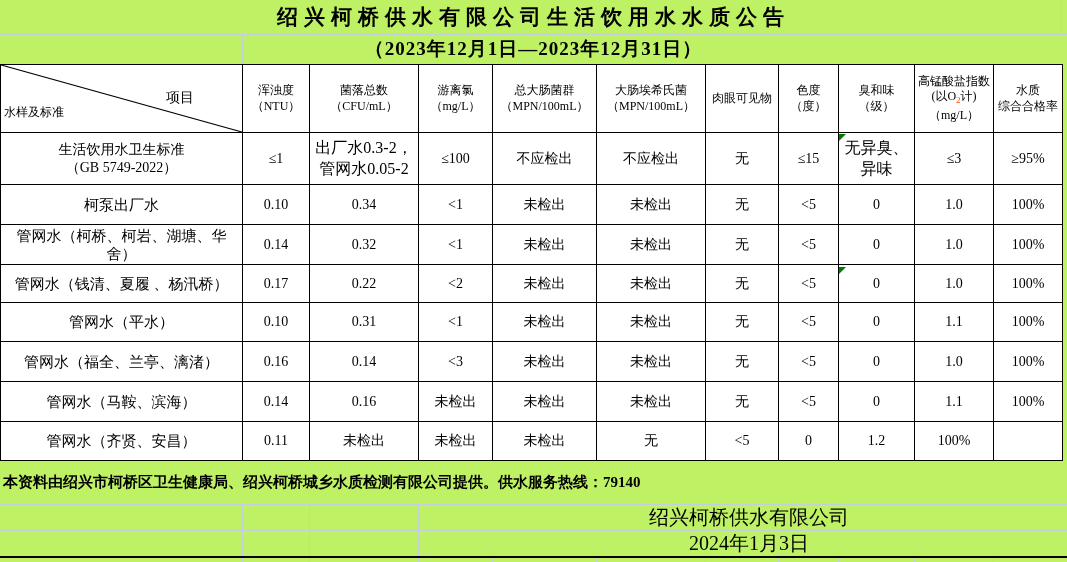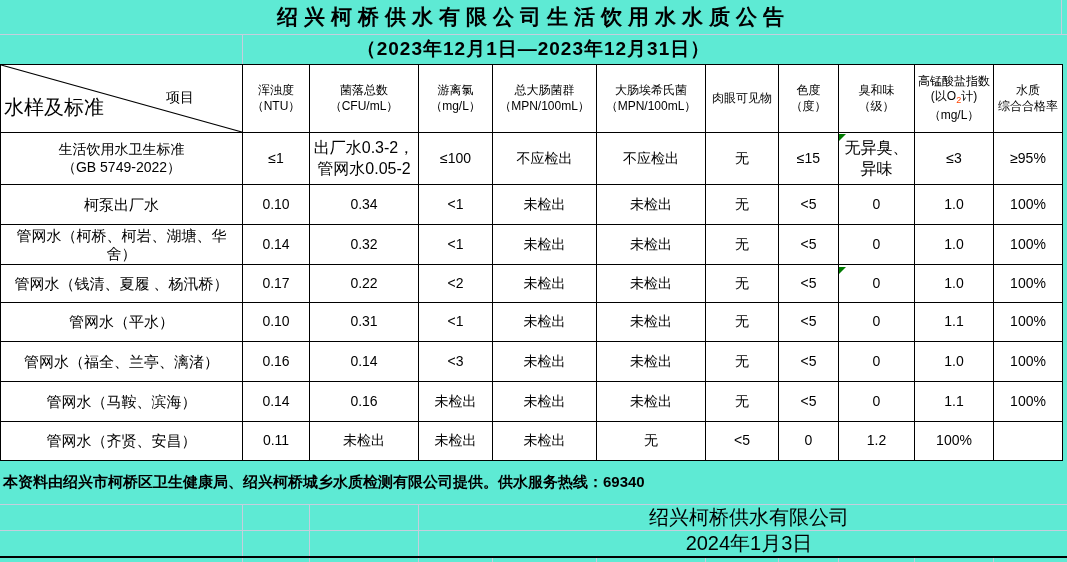--- a/index.html
+++ b/index.html
@@ -1,18 +1,18 @@
 <!DOCTYPE html>
 <html><head>
 <meta charset="utf-8">
 <style>
   html,body{margin:0;padding:0;background:#fff;}
   .sheet{
-    position:relative;width:1067px;height:562px;background:#5eead4;overflow:hidden;
-    font-family:Liberation Sans, sans-serif;color:#000;
+    position:relative;width:1067px;height:562px;background:#bef264;overflow:hidden;
+    font-family:Liberation Serif, serif;color:#000;
   }
   .rowband{position:absolute;left:0;width:1067px;display:flex;align-items:center;justify-content:center;}
   .title{top:0;height:34px;font-size:21px;font-weight:bold;letter-spacing:6px;}
   .subtitle{top:34px;height:30px;font-size:19px;font-weight:bold;letter-spacing:1px;}
   .wq-table{
     position:absolute;left:0;top:64px;width:1063px;height:397px;
     border:1px solid #000;box-sizing:border-box;background:#fff;
     display:grid;
     grid-template-columns:242px 67px 109px 74px 104px 109px 73px 60px 76px 79px 1fr;
     grid-template-rows:68px 52px 40px 40px 38px 39px 40px 40px 1fr;
@@ -22,21 +22,21 @@
     display:flex;align-items:center;justify-content:center;text-align:center;
     white-space:pre-line;font-size:14px;line-height:1.25;padding:1px;overflow:hidden;
   }
   .wq-table > .cell:nth-child(11n){border-right:none;}
   .wq-table > .cell:nth-child(n+89){border-bottom:none;}
   .hdr{font-size:12px;line-height:1.3;}
   .small{font-size:16px;line-height:1.3;}
   .lbl{font-size:15px;line-height:1.2;}
   .corner{position:relative;}
   .corner svg{position:absolute;left:0;top:0;width:100%;height:100%;}
-  .corner-bl{position:absolute;left:3px;top:30px;font-size:20px;}
+  .corner-bl{position:absolute;left:3px;top:40px;font-size:12px;}
   .corner-tr{position:absolute;right:48px;top:24px;font-size:14px;}
   .note{
     position:absolute;left:0;top:461px;width:1067px;height:43px;box-sizing:border-box;
     display:flex;align-items:center;padding-left:3px;font-size:15px;font-weight:bold;
   }
   .sig{position:absolute;left:418px;width:648px;display:flex;align-items:center;justify-content:center;font-size:20px;margin-left:7px;}
   .sig-company{top:504px;height:26px;}
   .sig-date{top:530px;height:26px;}
   .hl{position:absolute;height:1px;background:#c5cedd;}
   .vl{position:absolute;width:1px;background:#c5cedd;}
@@ -179,21 +179,21 @@
     <div class="cell">无</div>
     <div class="cell">&lt;5</div>
     <div class="cell">0</div>
     <div class="cell">1.2</div>
     <div class="cell">100%</div>
   </div>
 
   <div class="flag" style="left:839px;top:134px;"></div>
   <div class="flag" style="left:839px;top:267px;"></div>
 
-  <div class="note">本资料由绍兴市柯桥区卫生健康局、绍兴柯桥城乡水质检测有限公司提供。供水服务热线：69340</div>
+  <div class="note">本资料由绍兴市柯桥区卫生健康局、绍兴柯桥城乡水质检测有限公司提供。供水服务热线：79140</div>
 
   <div class="hl" style="top:504px;left:0;width:1067px;"></div>
   <div class="hl" style="top:530px;left:0;width:1067px;"></div>
   <div class="vl" style="left:242px;top:504px;height:52px;"></div>
   <div class="vl" style="left:309px;top:504px;height:52px;"></div>
   <div class="vl" style="left:418px;top:504px;height:52px;"></div>
   <div class="sig sig-company">绍兴柯桥供水有限公司</div>
   <div class="sig sig-date">2024年1月3日</div>
 
   <div class="blackline"></div>

